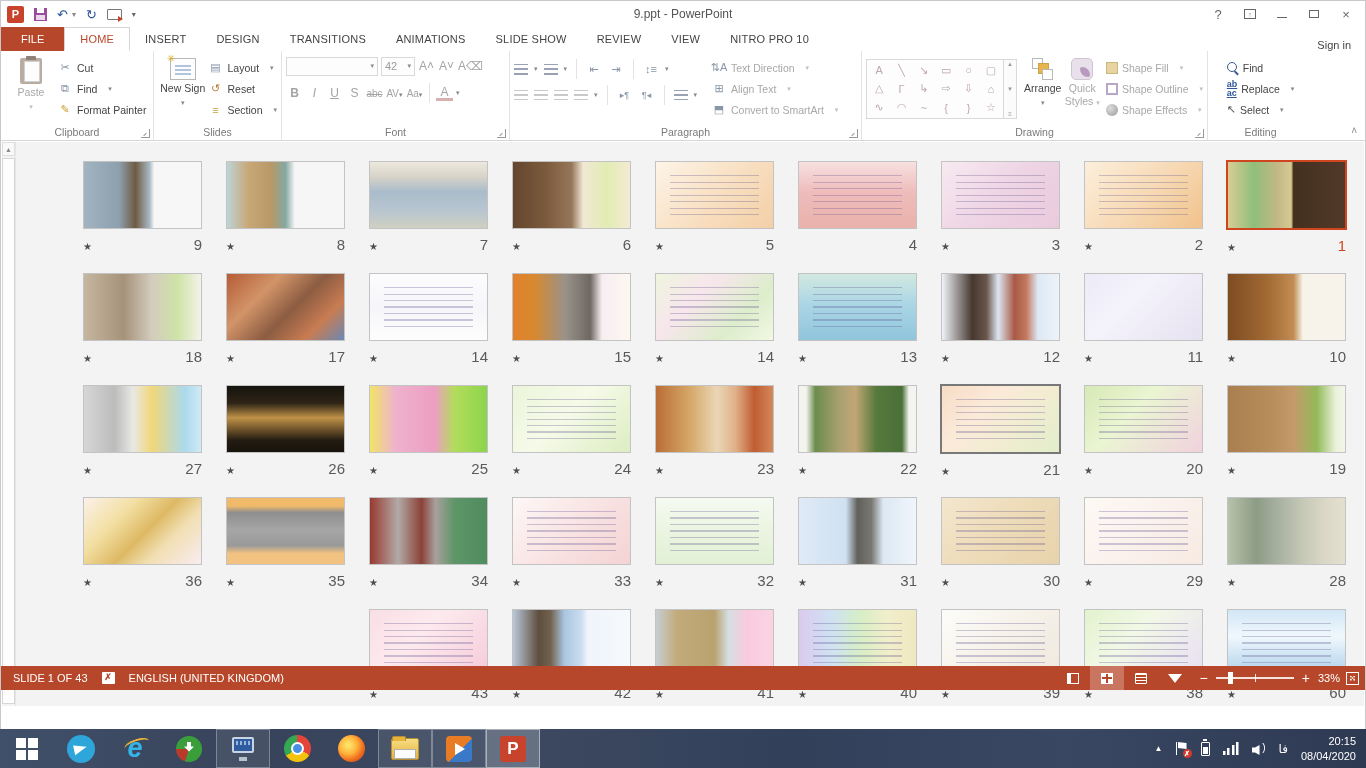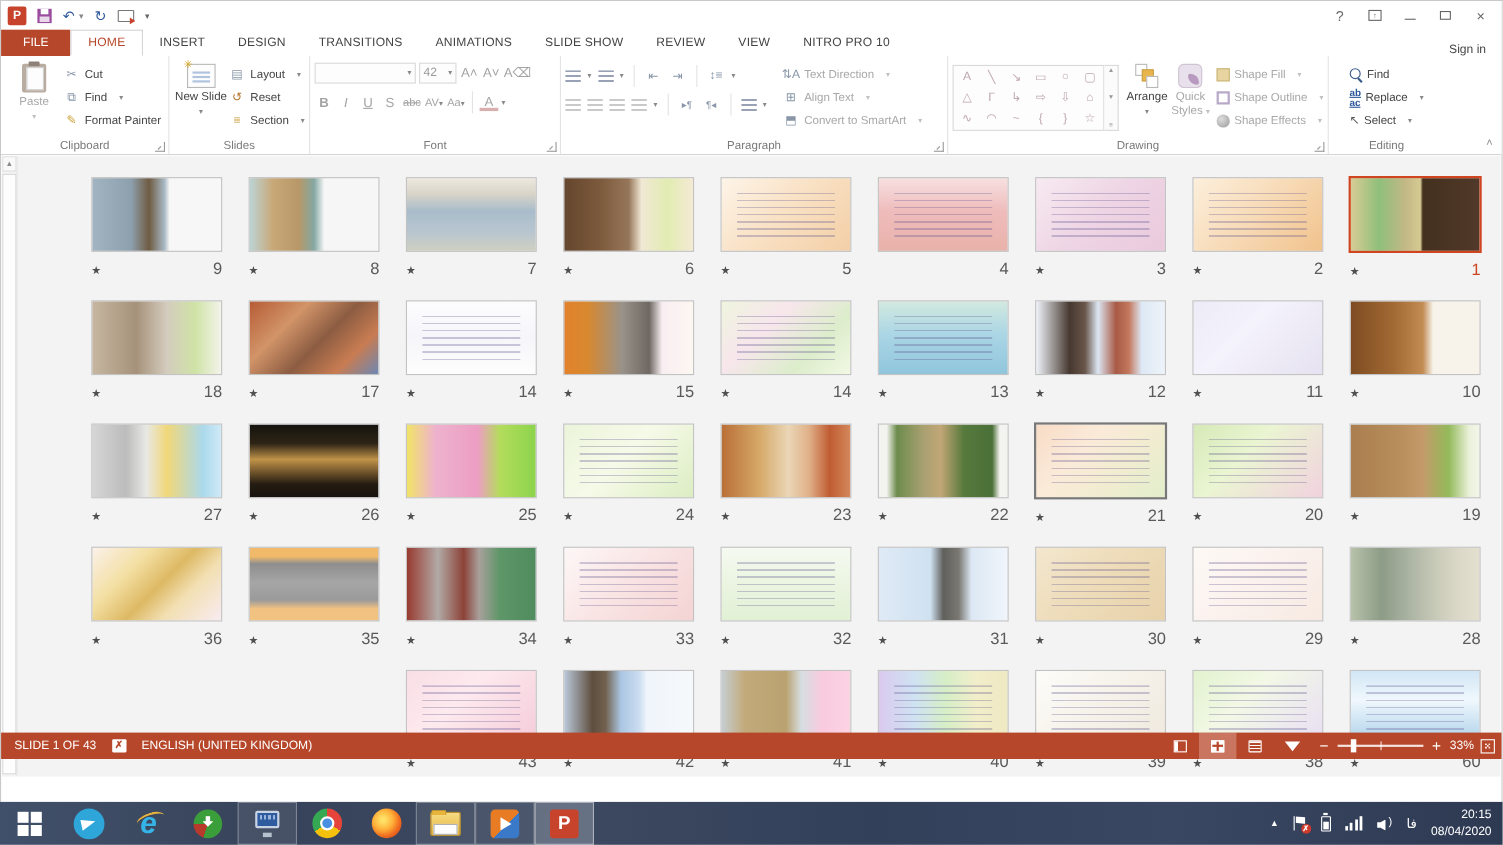--- a/index.html
+++ b/index.html
@@ -173,20 +173,21 @@
   <div class="titlebar">
     <div class="qat">
       <span class="pp-logo">P</span>
       <span class="qat-save"></span>
       <span class="qat-ico">↶</span>
         <span class="mini-caret">▾</span>
       <span class="qat-ico">↻</span>
       <span class="qat-show"></span>
       <span class="qat-dd">▾</span>
     </div>
+    <div class="title-text">9.ppt - PowerPoint</div>
     <div class="win-controls">
       <span class="wbtn">?</span>
       <span class="wbtn">
           <span class="ribbonopts-ico">↑</span>
         </span>
       <span class="wbtn">
           <span class="min-ico"></span>
         </span>
       <span class="wbtn">
           <span class="restore-ico"></span>
@@ -227,21 +228,21 @@
             <span>Format Painter</span>
           </div>
       </div>
       <span class="glabel">Clipboard</span>
       <span class="dlg"></span>
     </div>
 
     <div class="rgroup" style="width:128px;">
       <div class="bigbtn">
         <span class="ico-newslide"></span>
-        <span class="blabel"><span>New Slide</span> <span class="caret">▾</span></span>
+        <span class="blabel"><span>New Sign</span> <span class="caret">▾</span></span>
       </div>
       <div class="smallrows">
         <div class="sbtn"><span class="mi">▤</span><span>Layout</span>&nbsp;<span class="caret">▾</span></div>
         <div class="sbtn">
             <span class="mi" style="color:#b87830">↺</span>
             <span>Reset</span>
           </div>
         <div class="sbtn"><span class="mi" style="color:#caa040">≡</span><span>Section</span>&nbsp;<span class="caret">▾</span></div>
       </div>
       <span class="glabel">Slides</span>

